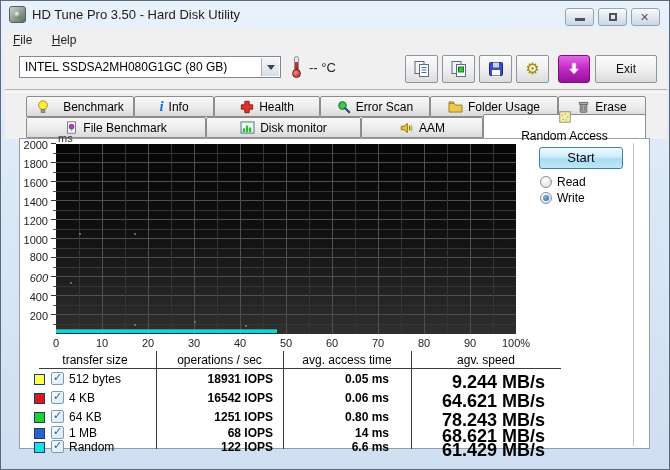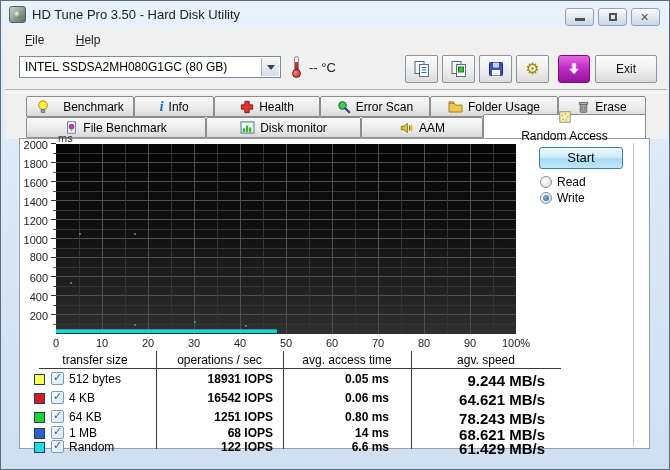--- a/index.html
+++ b/index.html
@@ -17,21 +17,21 @@
   .winbtns{position:absolute;right:9px;top:7px;display:flex;gap:4px;}
   .winbtn{width:29px;height:18px;border:1px solid #94a3b4;border-radius:3px;
        background:linear-gradient(180deg,#fcfdfe 0%,#e3e9f0 45%,#ccd6e2 100%);
        position:relative;box-sizing:border-box;}
   .glyph-min{position:absolute;left:9px;bottom:4px;width:10px;height:3px;background:#4a5460;}
   .glyph-max{position:absolute;left:10px;top:4px;width:8px;height:8px;border:2px solid #4a5460;box-sizing:border-box;}
   .glyph-close{position:absolute;left:8px;top:3px;font-size:11px;font-weight:bold;color:#4a5460;line-height:11px;}
   
   .chrome{position:absolute;left:4px;top:28px;width:662px;height:110px;background:#f0f0f0;}
   .menubar{position:absolute;left:4px;top:30px;height:19px;font-size:12px;color:#222;}
-  .menu-item{display:inline-block;padding:2px 8px;margin-left:12px;}
+  .menu-item{display:inline-block;padding:2px 8px;}
   .menu-item::first-letter{text-decoration:underline;}
   
   .combo{position:absolute;left:18px;top:55px;width:262px;height:22px;background:#fff;
        border:1px solid #7a8a99;box-sizing:border-box;}
   .combo-text{position:absolute;left:5px;top:3px;font-size:12px;color:#000;white-space:nowrap;}
   .combo-arrow{position:absolute;right:1px;top:1px;width:17px;height:18px;
        background:linear-gradient(180deg,#f4f6f8,#d8dee6);border-left:1px solid #aab4bf;}
   .combo-arrow::after{content:"";position:absolute;left:5px;top:7px;border:4px solid transparent;border-top:5px solid #39444e;}
   .thermo{position:absolute;left:291px;top:55px;width:9px;height:22px;}
   .thermo .tube{position:absolute;left:2px;top:0;width:5px;height:16px;border:1px solid #8a8f94;border-radius:3px 3px 0 0;
@@ -97,21 +97,21 @@
   .swatch{position:absolute;left:33px;top:2px;width:11px;height:11px;border:1px solid #1c3a6e;box-sizing:border-box;}
   .cbx{position:absolute;left:50px;top:0;width:13px;height:13px;border:1px solid #7b9ab5;border-radius:2px;
        background:linear-gradient(135deg,#f6fafc 0%,#dce9f2 100%);box-sizing:border-box;}
   .cbx::after{content:"✓";position:absolute;left:1px;top:-2px;font-size:11px;font-weight:bold;color:#2c5e9e;}
   .rlabel{position:absolute;left:68px;top:0;font-size:12px;color:#000;}
   .rops{position:absolute;left:155px;top:0;width:127px;text-align:right;padding-right:10px;
         font-size:12px;font-weight:bold;color:#000;box-sizing:border-box;}
   .racc{position:absolute;left:282px;top:0;width:128px;text-align:right;padding-right:22px;
         font-size:12px;font-weight:bold;color:#000;box-sizing:border-box;}
   .rspd{position:absolute;left:410px;top:0;width:150px;text-align:right;padding-right:16px;
-        font-size:15px;font-weight:bold;color:#000;box-sizing:border-box;}
+        font-size:18px;font-weight:bold;color:#000;box-sizing:border-box;}
   svg{display:block;}
 </style>
 </head>
 <body>
 
 <div id="win">
 
   <div class="titlebar">
     <div class="app-icon"></div>
     <div class="title-text">HD Tune Pro 3.50 - Hard Disk Utility</div>
@@ -285,21 +285,21 @@
     <span>Random Access</span>
   </div>
 
   <div class="page"></div>
   <div class="page-groove"></div>
 
   <span class="ms-label">ms</span>
   <div class="y-axis">
       <div class="y-label" style="bottom: 12px;">200</div>
       <div class="y-label" style="bottom: 31px;">400</div>
-      <div class="y-label" style="bottom: 50px;">600</div>
+      <div class="y-label" style="bottom: 50px; font-style: italic;">600</div>
       <div class="y-label" style="bottom: 71px;">800</div>
       <div class="y-label" style="bottom: 88px;">1000</div>
       <div class="y-label" style="bottom: 107px;">1200</div>
       <div class="y-label" style="bottom: 126px;">1400</div>
       <div class="y-label" style="bottom: 145px;">1600</div>
       <div class="y-label" style="bottom: 164px;">1800</div>
       <div class="y-label" style="bottom: 183px;">2000</div>
       <div class="y-tick" style="bottom: 9.5px;"></div>
       <div class="y-tick major" style="bottom: 19px;"></div>
       <div class="y-tick" style="bottom: 28.5px;"></div>

